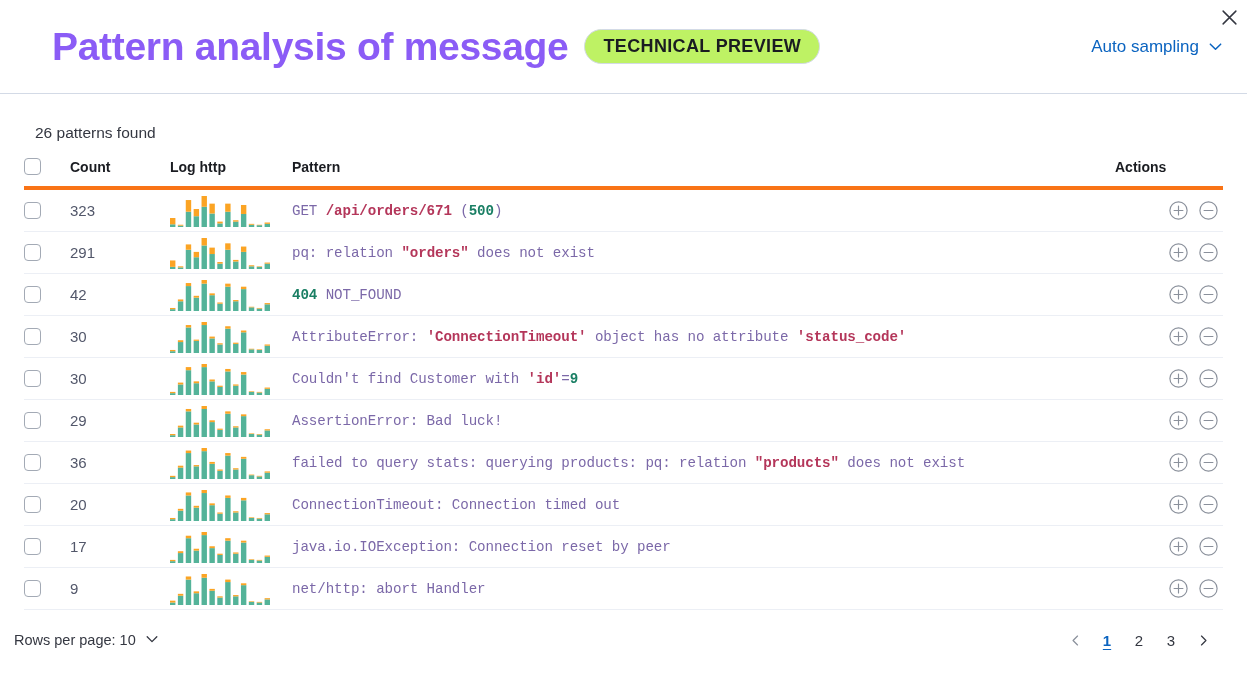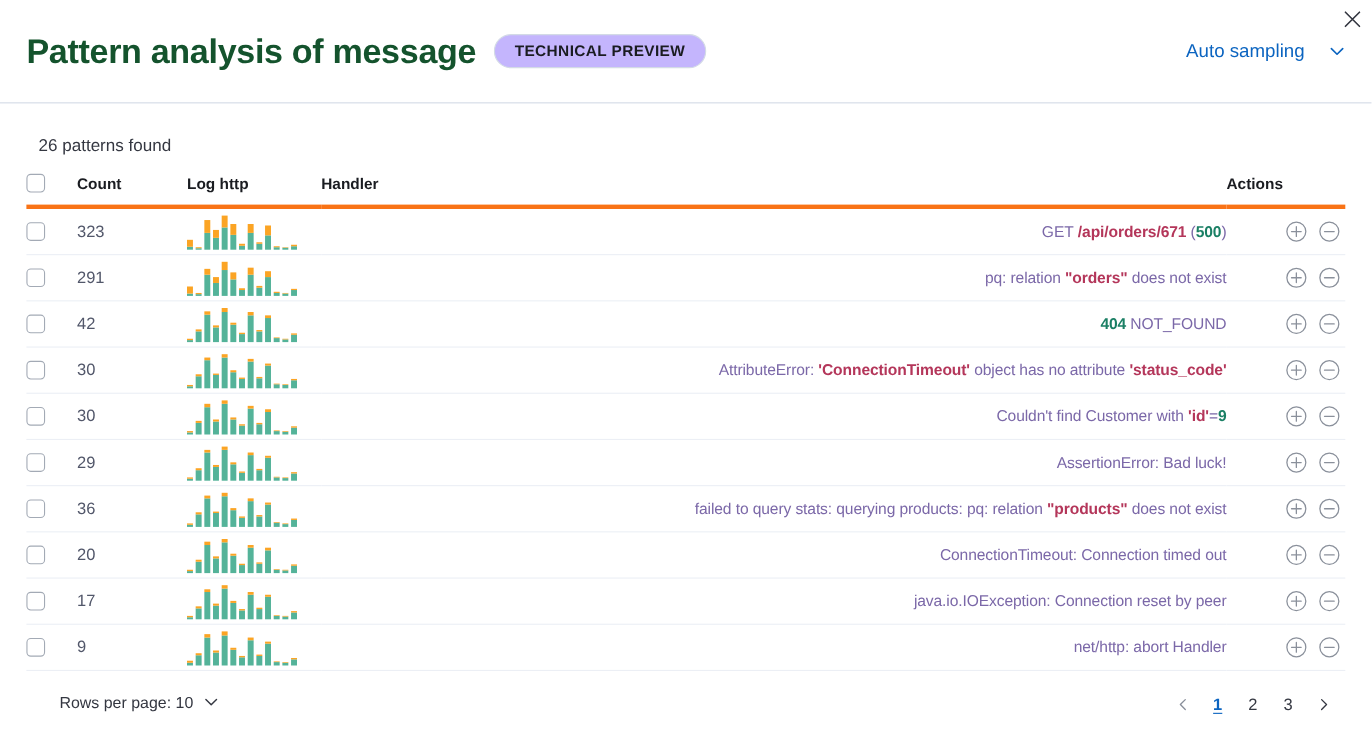--- a/index.html
+++ b/index.html
@@ -24,44 +24,45 @@
     border-bottom: 1px solid #d3dae6;
     padding: 0 24px;
   }
   .header-inner {
     display: flex;
     align-items: center;
     height: 85px;
     padding-top: 4px;
   }
   .page-title {
-    font-size: 31px;
+    font-size: 39px;
     font-weight: 700;
     letter-spacing: -0.3px;
-    color: #14532d;
+    color: #8b5cf6;
     white-space: nowrap;
+    margin-left: 28px;
   }
   .preview-badge {
     margin-left: 16px;
     border: 1px solid #d3dae6;
     border-radius: 999px;
     padding: 7px 18px 8px;
-    font-size: 14px;
+    font-size: 18px;
     font-weight: 700;
     letter-spacing: 0.35px;
     color: #1a1c21;
     white-space: nowrap;
-    background: #c4b5fd;
+    background: #bef264;
     line-height: 1;
   }
   .header-right {
     margin-left: auto;
     display: flex;
     align-items: center;
-    gap: 22px;
+    gap: 9px;
     color: #0b64c0;
     font-size: 17px;
     cursor: pointer;
   }
   .header-right .caret {
     display: inline-block;
     width: 15px;
     height: 15px;
   }
   .close-btn {
@@ -132,26 +133,25 @@
     color: #52576a;
     font-family: "Liberation Sans", sans-serif;
   }
 
   
   .spark {
     display: block;
   }
 
   .example-cell {
-    font-family: Liberation Sans, sans-serif;
+    font-family: Liberation Mono, monospace;
     font-size: 14.2px;
     letter-spacing: -0.1px;
     color: #7b68a8;
     white-space: nowrap;
-    text-align: right;
   }
   .tok-kw   { color: #7b68a8; }
   .tok-str  { color: #b4365a; font-weight: 700; }
   .tok-num  { color: #1a7f64; font-weight: 700; }
   .tok-pl   { color: #7b68a8; }
 
   .actions-cell {
     text-align: right;
     white-space: nowrap;
     padding-right: 4px;
@@ -164,21 +164,21 @@
     height: 30px;
     cursor: pointer;
     color: #6a717d;
     vertical-align: middle;
   }
 
   
   .footer {
     display: flex;
     align-items: center;
-    padding: 16px 24px 0 54px;
+    padding: 16px 24px 0 14px;
   }
   .rows-per-page {
     display: flex;
     align-items: center;
     gap: 9px;
     font-size: 14.5px;
     color: #343741;
     cursor: pointer;
   }
   .pagination {
@@ -238,21 +238,21 @@
   <div class="patterns-found">26 patterns found</div>
 
   <table class="patterns">
     <thead>
       <tr>
         <th class="col-check th-cb">
           <span class="cb"></span>
         </th>
         <th class="col-count">Count</th>
         <th class="col-rate">Log http</th>
-        <th class="col-ex">Handler</th>
+        <th class="col-ex">Pattern</th>
         <th class="col-act th-actions">Actions</th>
       </tr>
     </thead>
     <tbody>
         <tr>
           <td class="col-check">
             <span class="cb"></span>
           </td>
           <td class="col-count count-cell">323</td>
           <td class="col-rate">

